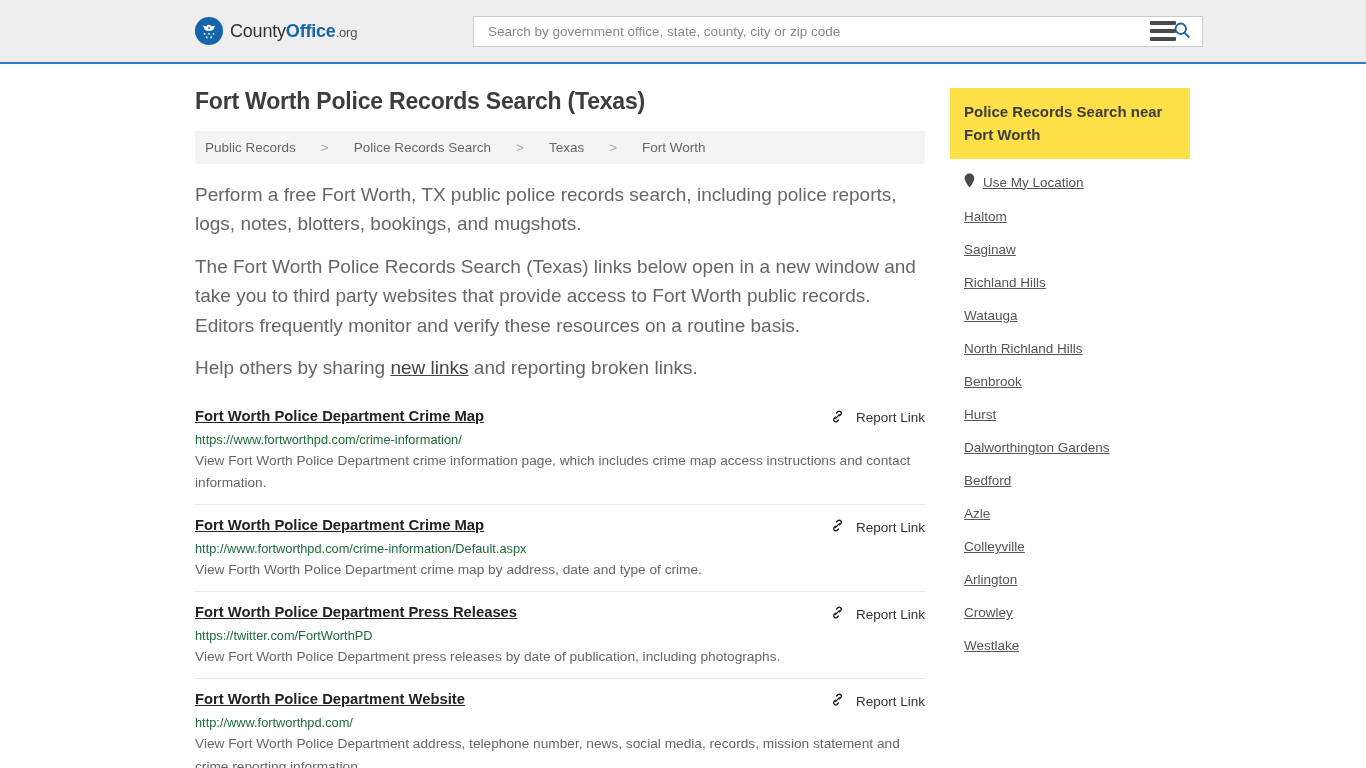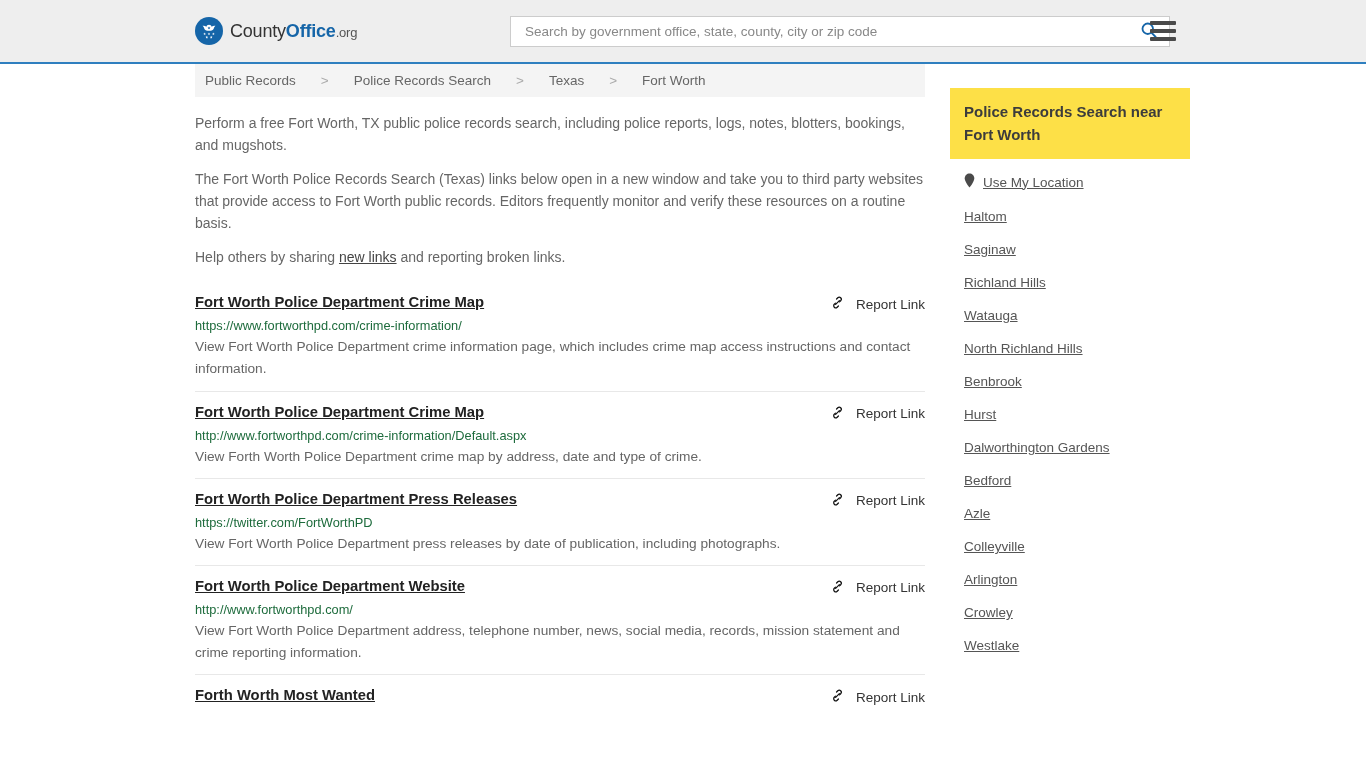--- a/index.html
+++ b/index.html
@@ -43,22 +43,22 @@
     color: #333333;
     letter-spacing: -0.2px;
     white-space: nowrap;
   }
   .logo-text .lt-bold { color: #1565a8; font-weight: bold; }
   .logo-text .lt-dark { color: #333333; }
   .logo-text .lt-org { font-size: 13px; color: #555555; }
 
   .search-wrap {
     position: absolute;
-    left: 510px;
-    width: 660px;
+    left: 473px;
+    width: 730px;
     height: 31px;
     background: #ffffff;
     border: 1px solid #cccccc;
     display: flex;
     align-items: center;
     padding: 0 8px 0 12px;
   }
   .search-input {
     flex: 1;
     border: none;
@@ -119,21 +119,21 @@
     margin-bottom: 16px;
   }
   .breadcrumb a {
     color: #666666;
     text-decoration: none;
   }
   .bc-sep { color: #aaaaaa; margin: 0 5px; }
 
   
   .intro p {
-    font-size: 14px;
+    font-size: 19px;
     line-height: 1.55;
     color: #666666;
     margin: 0 0 13px 0;
   }
   .intro a {
     color: #444444;
     text-decoration: underline;
     font-weight: normal;
   }
 
@@ -238,20 +238,21 @@
     <span></span>
     <span></span>
     <span></span>
   </div>
 </div>
 
 <div class="page">
 
   <div class="content">
 
+    <h1 class="page-title">Fort Worth Police Records Search (Texas)</h1>
 
     <div class="breadcrumb">
       <a>Public Records</a>
       <span class="bc-sep">&gt;</span>
       <a>Police Records Search</a>
       <span class="bc-sep">&gt;</span>
       <a>Texas</a>
       <span class="bc-sep">&gt;</span>
       <a>Fort Worth</a>
     </div>

